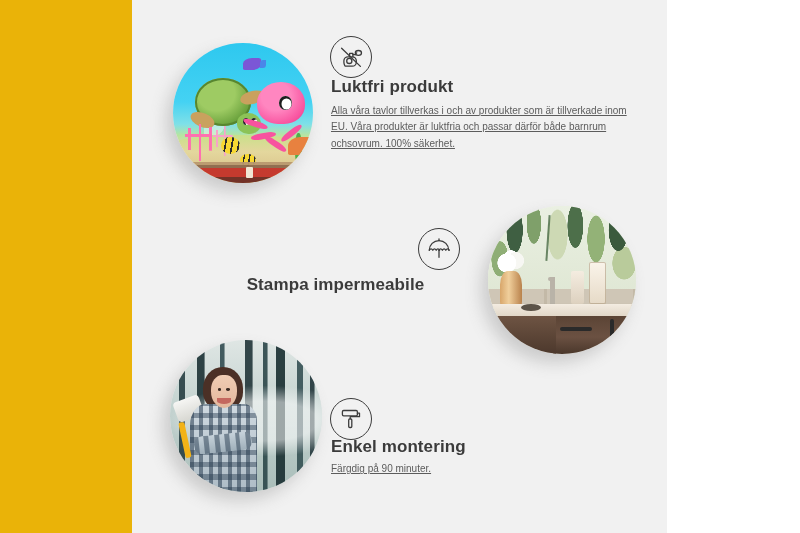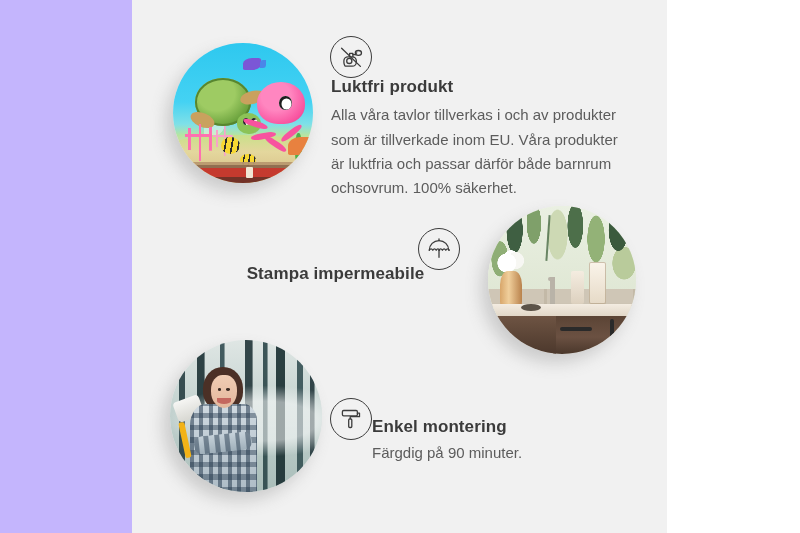--- a/index.html
+++ b/index.html
@@ -5,21 +5,21 @@
   * { margin:0; padding:0; box-sizing:border-box; }
   html, body {
     width:800px; height:533px;
     background:#ffffff;
     font-family:"Liberation Sans", sans-serif;
     overflow:hidden;
   }
   #stage {
     position:relative;
     width:648px; height:533px;
-    background:#c4b5fd;
+    background:#eab308;
   }
   
   #panel {
     position:absolute;
     left:132px; top:0; width:535px; height:533px;
     background:#f1f1f1;
   }
 
   
   .disc {
@@ -301,35 +301,35 @@
   }
   .icon-circle svg { display:block; }
 
   
   .block { position:absolute; }
   .block h3 {
     font-size:17px; font-weight:bold; color:#3b3b3b;
     letter-spacing:.1px; line-height:1.25;
   }
   .block p {
-    font-size:15px; color:#5c5c5c; line-height:1.62;
+    font-size:10px; color:#5c5c5c; line-height:1.62;text-decoration:underline;
   }
 
   
   #block-odour { left:331px; top:76px; width:300px; }
   #block-odour h3 { margin-bottom:6px; }
   #icon-odour { left:330px; top:36px; }
 
   
-  #block-water { left:188px; top:263px; width:295px; text-align:center; }
+  #block-water { left:188px; top:274px; width:295px; text-align:center; }
   #block-water h3 { margin-bottom:5px; }
   #icon-water { left:418px; top:228px; }
 
   
-  #block-mount { left:331px; top:416px; width:290px;margin-left:41px; }
+  #block-mount { left:331px; top:436px; width:290px; }
   #block-mount h3 { margin-bottom:4px; }
   #icon-mount { left:330px; top:398px; }
 </style>
 </head>
 <body>
 
 <div id="stage">
 
   <div id="panel"></div>
 

